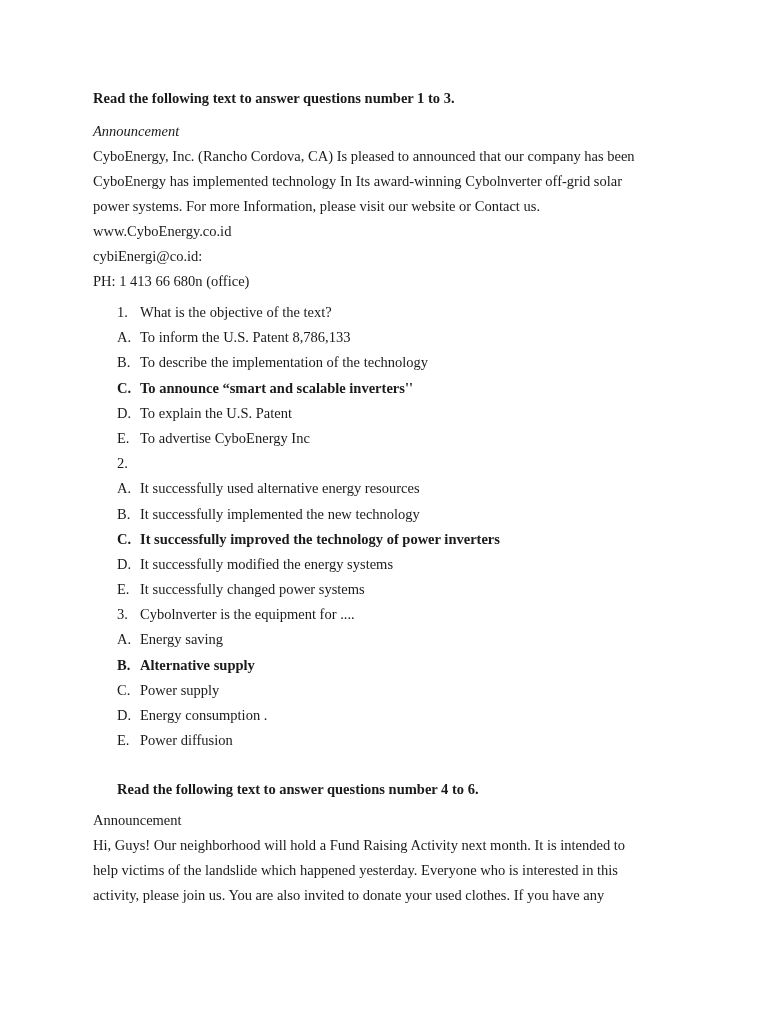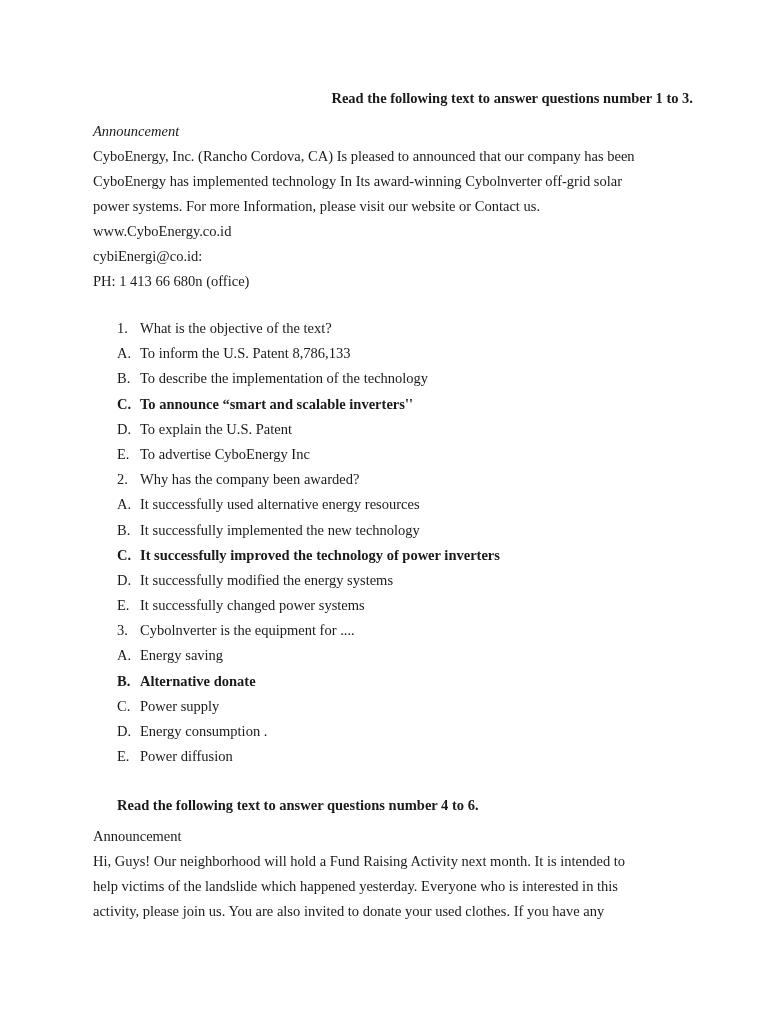--- a/index.html
+++ b/index.html
@@ -28,36 +28,35 @@
       white-space: nowrap;
     }
     .heading {
       font-weight: bold;
       height: 25px;
       line-height: 25px;
       white-space: nowrap;
     }
     .heading.first {
       margin-bottom: 8px;
-      text-align: right;
     }
     .heading.indent {
       padding-left: 24px;
       margin-top: 24px;
       margin-bottom: 6px;
     }
     .ann-label {
       height: 25px;
       line-height: 25px;
     }
     .ann-label.italic {
       font-style: italic;
     }
     .contact-block {
-      margin-bottom: 22px;
+      margin-bottom: 6px;
     }
     .qa {
       padding-left: 24px;
     }
     .qa-row {
       display: flex;
       height: 25.2px;
       line-height: 25.2px;
       white-space: nowrap;
     }
@@ -114,21 +113,20 @@
       <span class="marker">D.</span>
       <span class="text">To explain the U.S. Patent</span>
     </div>
     <div class="qa-row">
       <span class="marker">E.</span>
       <span class="text">To advertise CyboEnergy Inc</span>
     </div>
 
     <div class="qa-row">
       <span class="marker">2.</span>
-      <span class="text">Why has the company been awarded?</span>
     </div>
     <div class="qa-row">
       <span class="marker">A.</span>
       <span class="text">It successfully used alternative energy resources</span>
     </div>
     <div class="qa-row">
       <span class="marker">B.</span>
       <span class="text">It successfully implemented the new technology</span>
     </div>
     <div class="qa-row bold">
@@ -147,21 +145,21 @@
     <div class="qa-row">
       <span class="marker">3.</span>
       <span class="text">Cybolnverter is the equipment for ....</span>
     </div>
     <div class="qa-row">
       <span class="marker">A.</span>
       <span class="text">Energy saving</span>
     </div>
     <div class="qa-row bold">
       <span class="marker">B.</span>
-      <span class="text">Alternative donate</span>
+      <span class="text">Alternative supply</span>
     </div>
     <div class="qa-row">
       <span class="marker">C.</span>
       <span class="text">Power supply</span>
     </div>
     <div class="qa-row">
       <span class="marker">D.</span>
       <span class="text">Energy consumption .</span>
     </div>
     <div class="qa-row">

